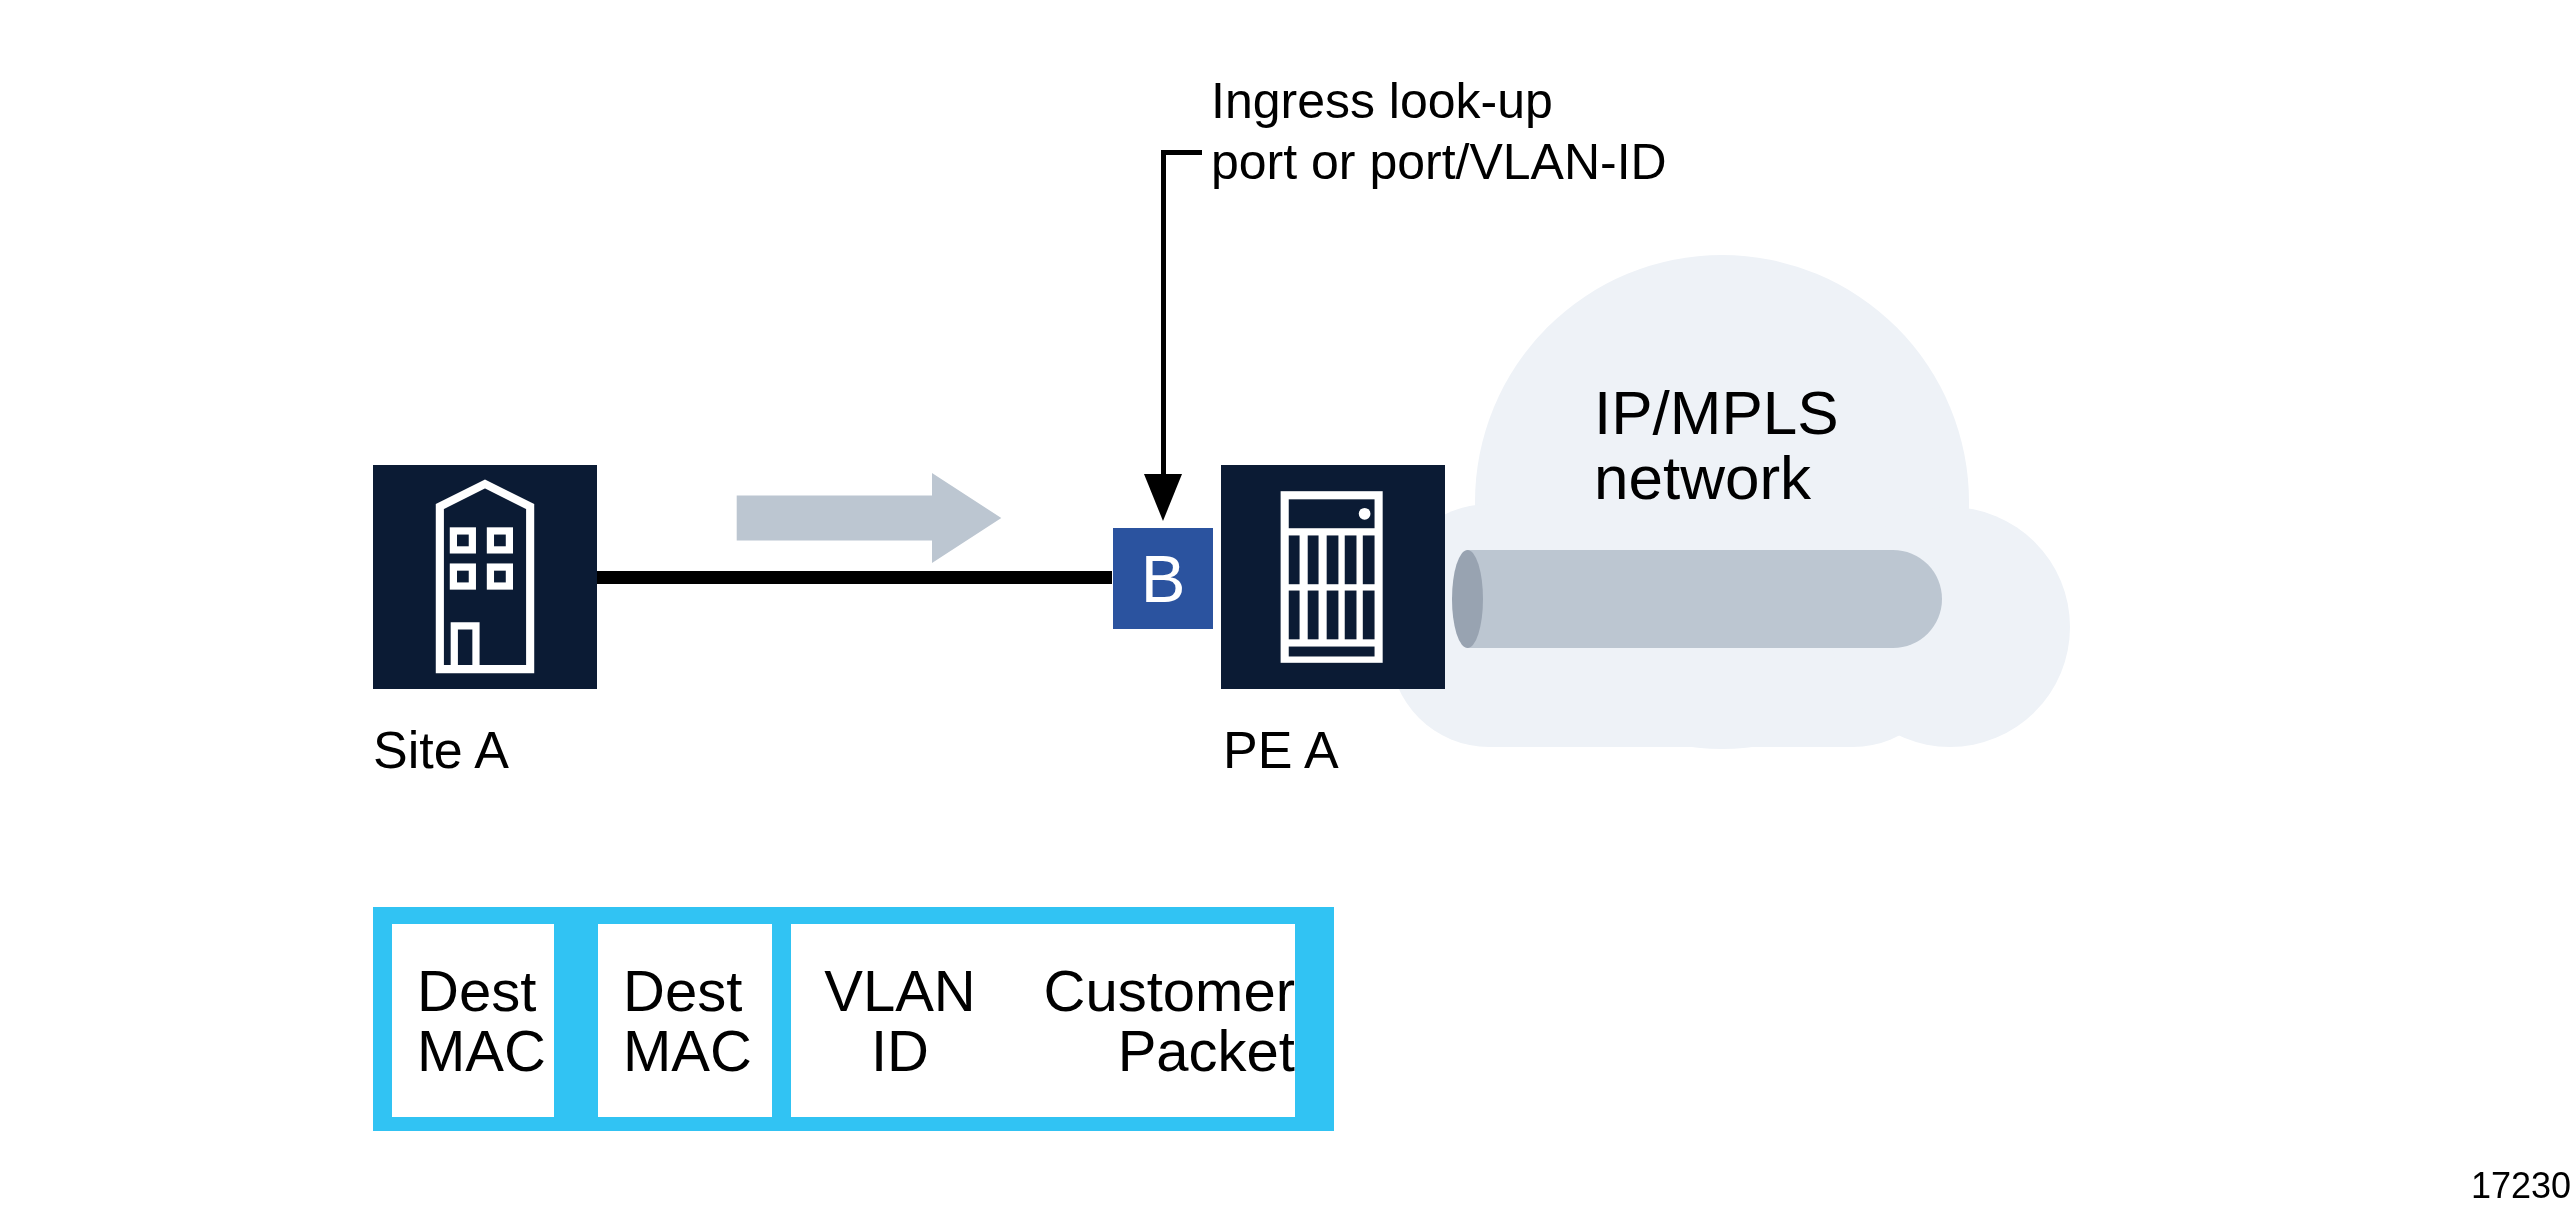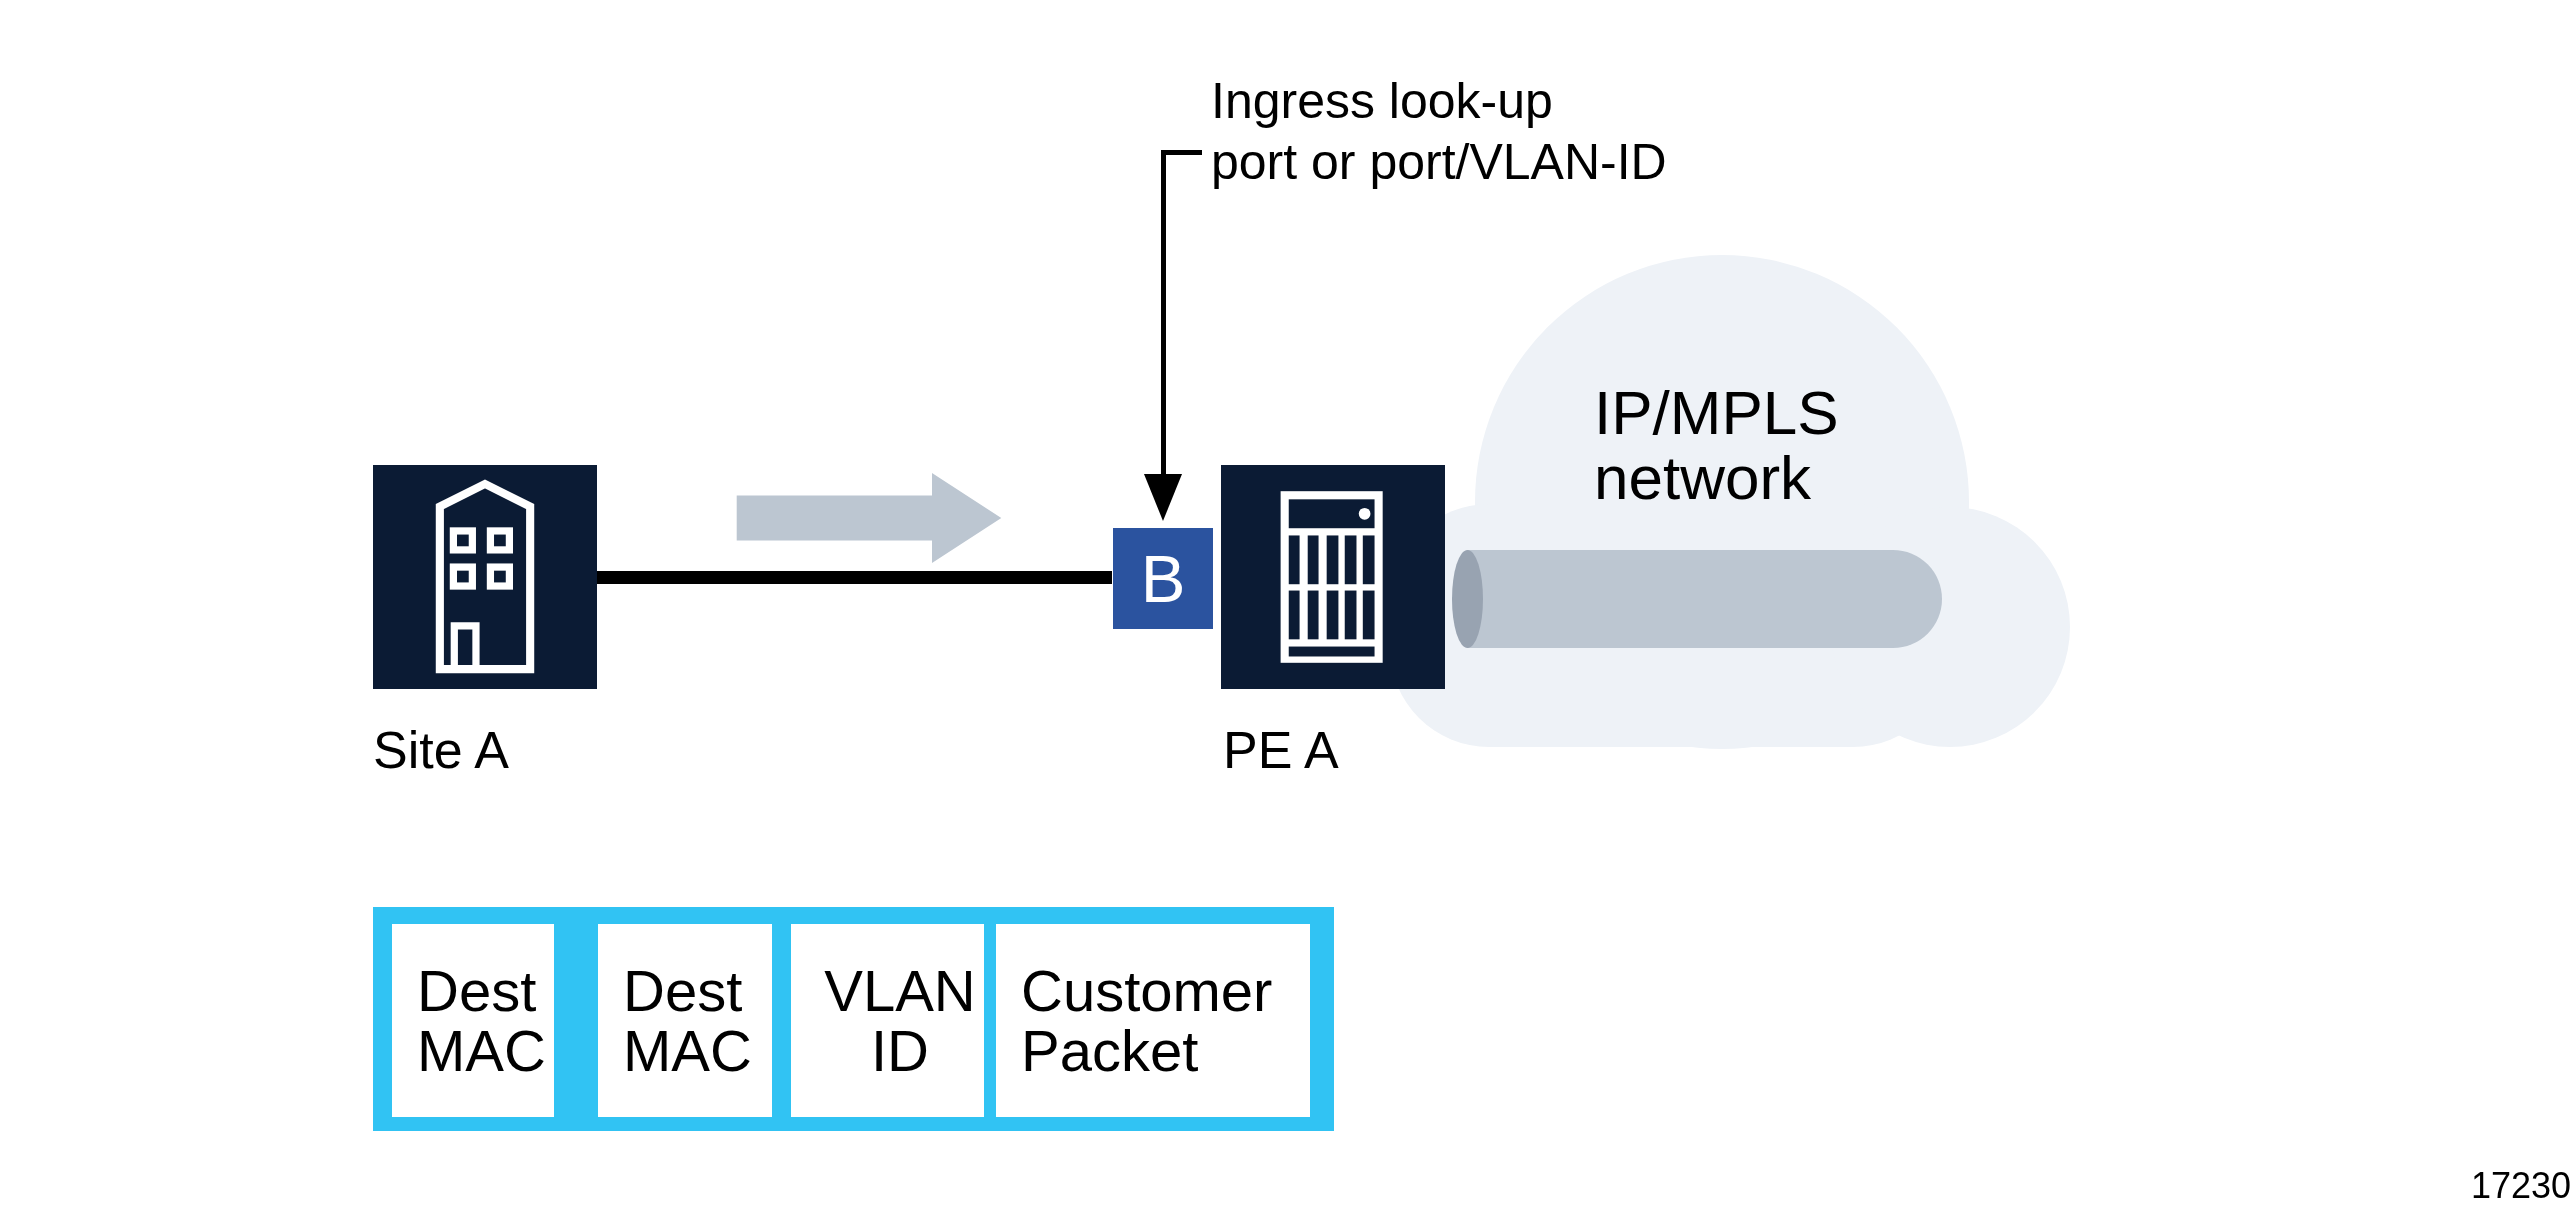--- a/index.html
+++ b/index.html
@@ -122,21 +122,21 @@
     background: #ffffff;
     display: flex; flex-direction: column; justify-content: center;
     box-sizing: border-box;
     padding-left: 25px;
     font-size: 58px; line-height: 60px;
     white-space: nowrap;
   }
   #packet-cell-0 { left: 19px;  width: 162px; }
   #packet-cell-1 { left: 225px; width: 174px; }
   #packet-cell-2 { left: 418px; width: 193px; text-align: center; }
-  #packet-cell-3 { left: 623px; width: 314px; }
+  #packet-cell-3 { left: 608px; width: 314px; text-align: right; }
 
   
   #figure-number {
     left: 2350px; top: 1164px;
     width: 221px;
     text-align: right;
     font-size: 36px; line-height: 43px;
   }
 </style>
 </head>

